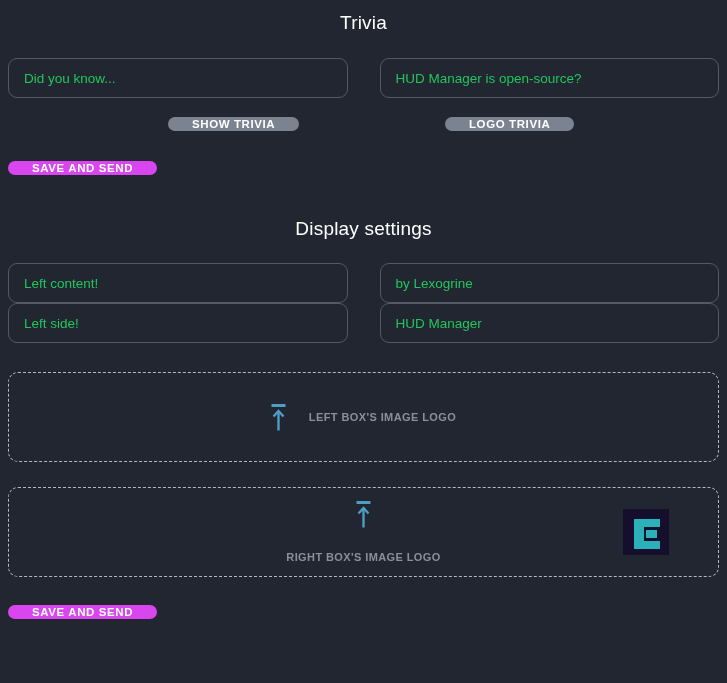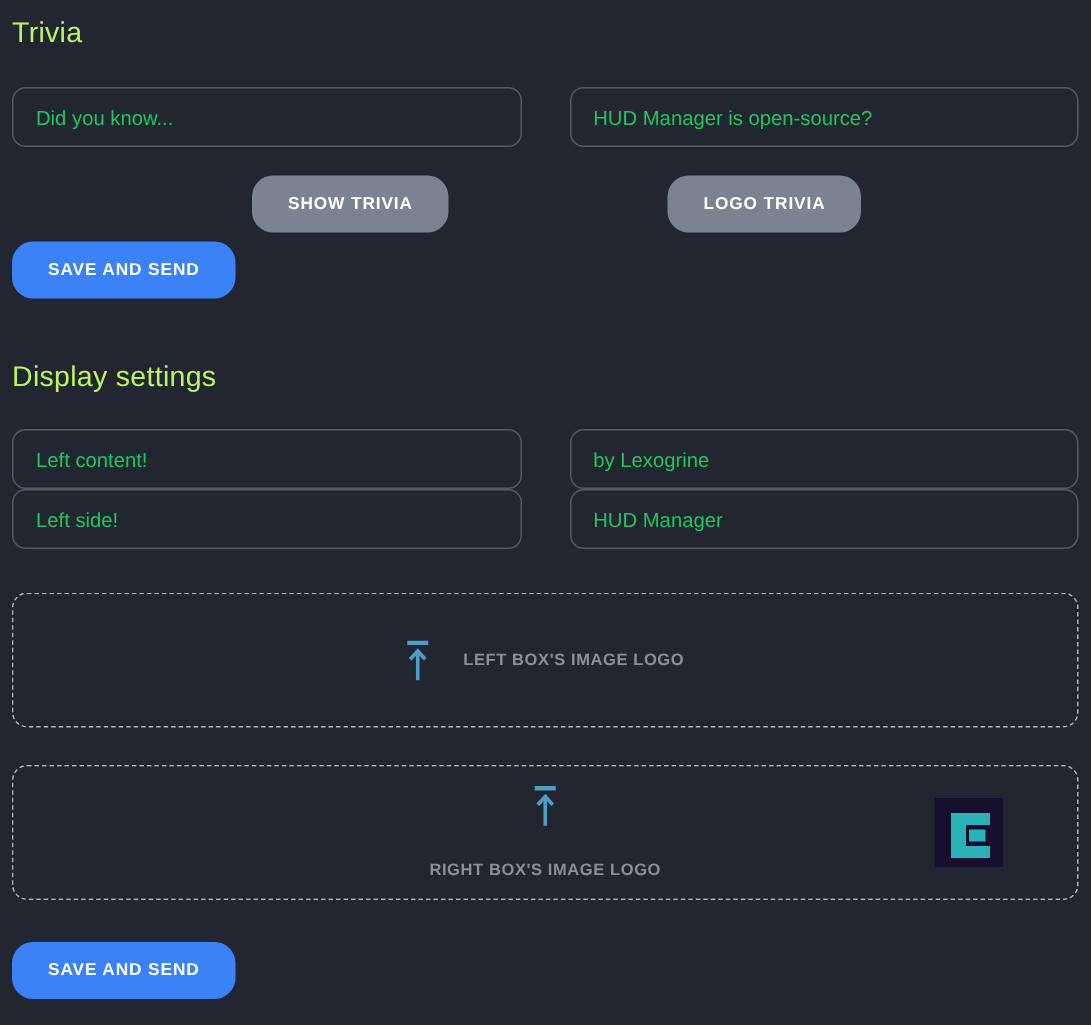--- a/index.html
+++ b/index.html
@@ -5,25 +5,26 @@
   * { box-sizing: border-box; margin: 0; padding: 0; }
   html, body { width: 727px; height: 683px; }
   body {
     background: #222630;
     font-family: "Liberation Sans", sans-serif;
     overflow: hidden;
   }
   .page { padding: 12px 8px 0 8px; width: 727px; }
 
   .section-title {
-    color: #bef264;
+    color: #ffffff;
     font-size: 19px;
     font-weight: 500;
     letter-spacing: 0.2px;
     line-height: 21px;
+    text-align: center;
   }
   .title-trivia { margin-bottom: 25px; }
   .title-display { margin-top: 42px; margin-bottom: 24px; }
 
   .input-grid {
     display: grid;
     grid-template-columns: 1fr 1fr;
     column-gap: 32px;
   }
   .row-gap-b { margin-bottom: 20px; }
@@ -40,36 +41,36 @@
     font-family: "Liberation Sans", sans-serif;
     outline: none;
   }
 
   .btn-row {
     position: relative;
     height: 27px;
     margin-top: 19px;
   }
   .pill-btn {
-    height: 38px;
+    height: 14px;
     border: none;
     border-radius: 14px;
     padding: 0 24px;
     color: #ffffff;
     font-size: 11.5px;
     font-weight: bold;
     letter-spacing: 0.6px;
     font-family: "Liberation Sans", sans-serif;
     cursor: pointer;
     white-space: nowrap;
   }
   .gray-btn { background: #7b8290; position: absolute; top: 0; }
   .btn-show { left: 160px; }
   .btn-hide { left: 437px; }
-  .purple-btn { background: #3b82f6; display: inline-block; }
+  .purple-btn { background: #d946ef; display: inline-block; }
   .save-top { margin-top: 17px; }
   .save-bottom { margin-top: 28px; }
 
   .upload-box {
     width: 100%;
     height: 90px;
     border: 1px dashed #b6b8bc;
     border-radius: 10px;
     display: flex;
     align-items: center;

